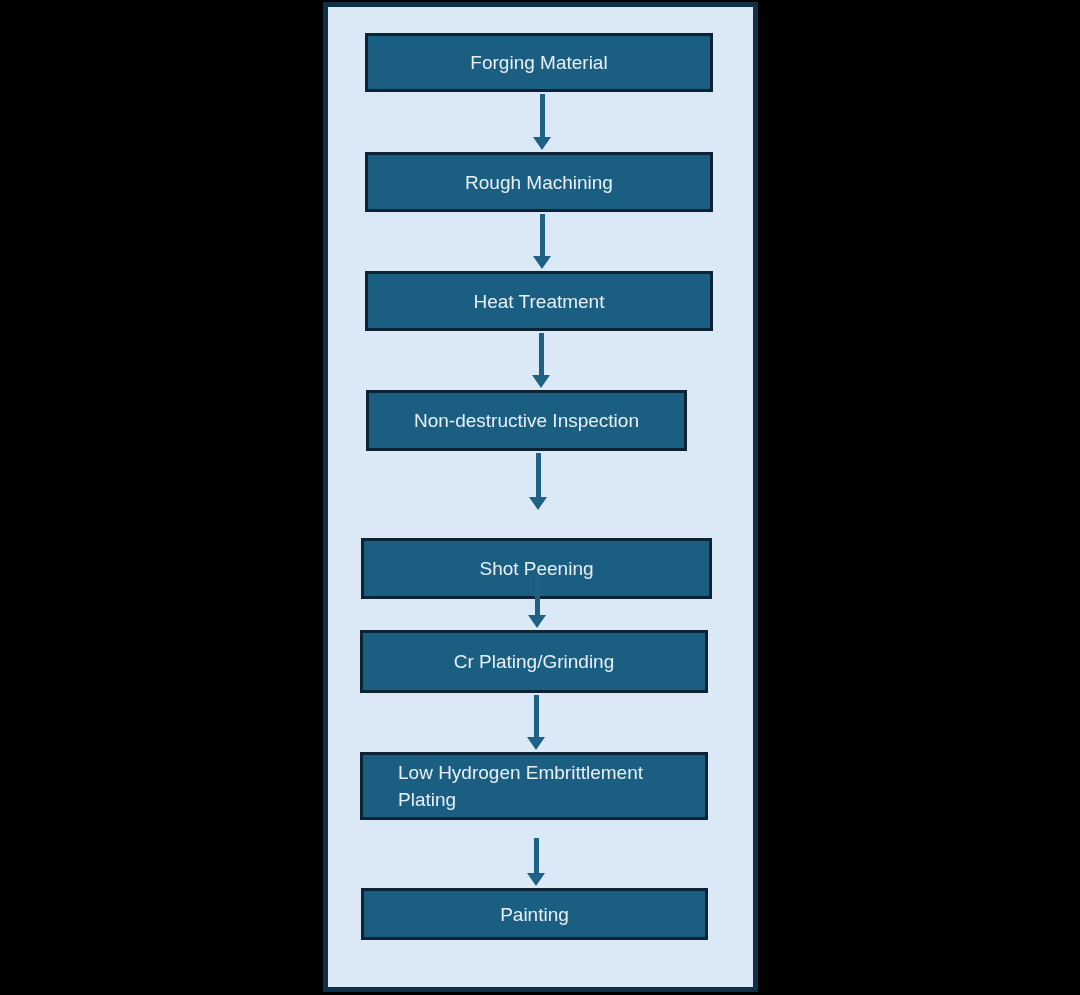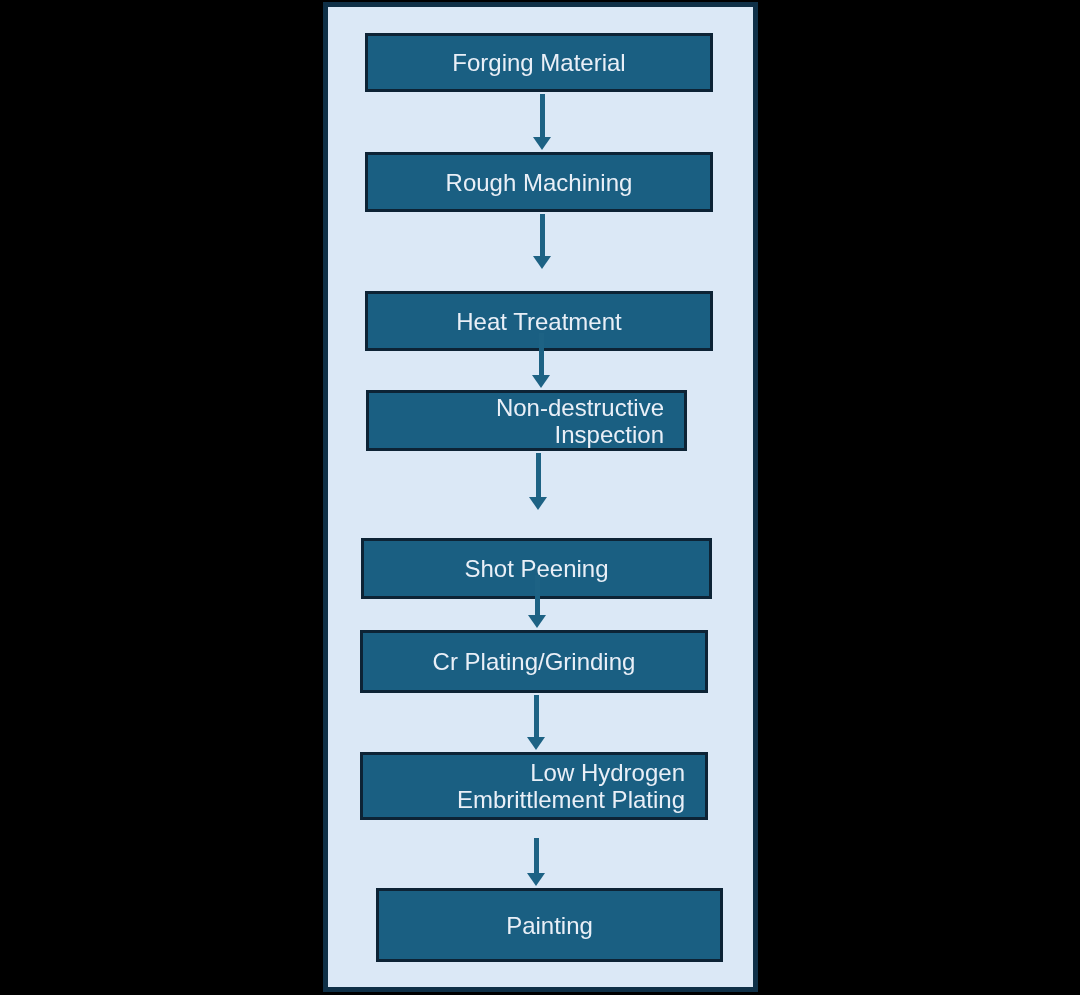--- a/index.html
+++ b/index.html
@@ -27,24 +27,24 @@
   }
   .flow-box {
     position: absolute;
     box-sizing: border-box;
     background: var(--box-fill, #1a5f82);
     border: 3px solid var(--box-border, #0d2335);
     color: var(--box-text, #e9eff7);
     display: flex;
     align-items: center;
     justify-content: center;
-    text-align: right;
-    font-size: 24px;
+    text-align: left;
+    font-size: 19px;
     line-height: 27px;
-    padding: 0 20px;
+    padding: 0 35px;
   }
   .flow-arrow {
     position: absolute;
     display: flex;
     flex-direction: column;
     align-items: center;
   }
   .flow-arrow .shaft {
     width: 5px;
     flex: 1 1 auto;
@@ -65,41 +65,41 @@
   <div class="panel" id="panel"></div>
 
   <div class="flow-box" style="left: 365px; top: 33px; width: 348px; height: 59px;">
     <span>Forging Material</span>
   </div>
 
   <div class="flow-box" style="left: 365px; top: 152px; width: 348px; height: 60px;">
     <span>Rough Machining</span>
   </div>
 
-  <div class="flow-box" style="left: 365px; top: 271px; width: 348px; height: 60px; margin-top: 20px;">
+  <div class="flow-box" style="left: 365px; top: 271px; width: 348px; height: 60px;">
     <span>Heat Treatment</span>
   </div>
 
   <div class="flow-box" style="left: 366px; top: 390px; width: 321px; height: 61px;">
     <span>Non-destructive Inspection</span>
   </div>
 
   <div class="flow-box" style="left: 361px; top: 538px; width: 351px; height: 61px;">
     <span>Shot Peening</span>
   </div>
 
   <div class="flow-box" style="left: 360px; top: 630px; width: 348px; height: 63px;">
     <span>Cr Plating/Grinding</span>
   </div>
 
   <div class="flow-box" style="left: 360px; top: 752px; width: 348px; height: 68px;">
     <span>Low Hydrogen Embrittlement Plating</span>
   </div>
 
-  <div class="flow-box" style="left: 361px; top: 888px; width: 347px; height: 74px; margin-left: 15px;">
+  <div class="flow-box" style="left: 361px; top: 888px; width: 347px; height: 52px;">
     <span>Painting</span>
   </div>
 
   <div class="flow-arrow" style="left: 533px; top: 94px; width: 18px; height: 56px;">
     <div class="shaft"></div>
     <div class="head"></div>
   </div>
 
   <div class="flow-arrow" style="left: 533px; top: 214px; width: 18px; height: 55px;">
     <div class="shaft"></div>

